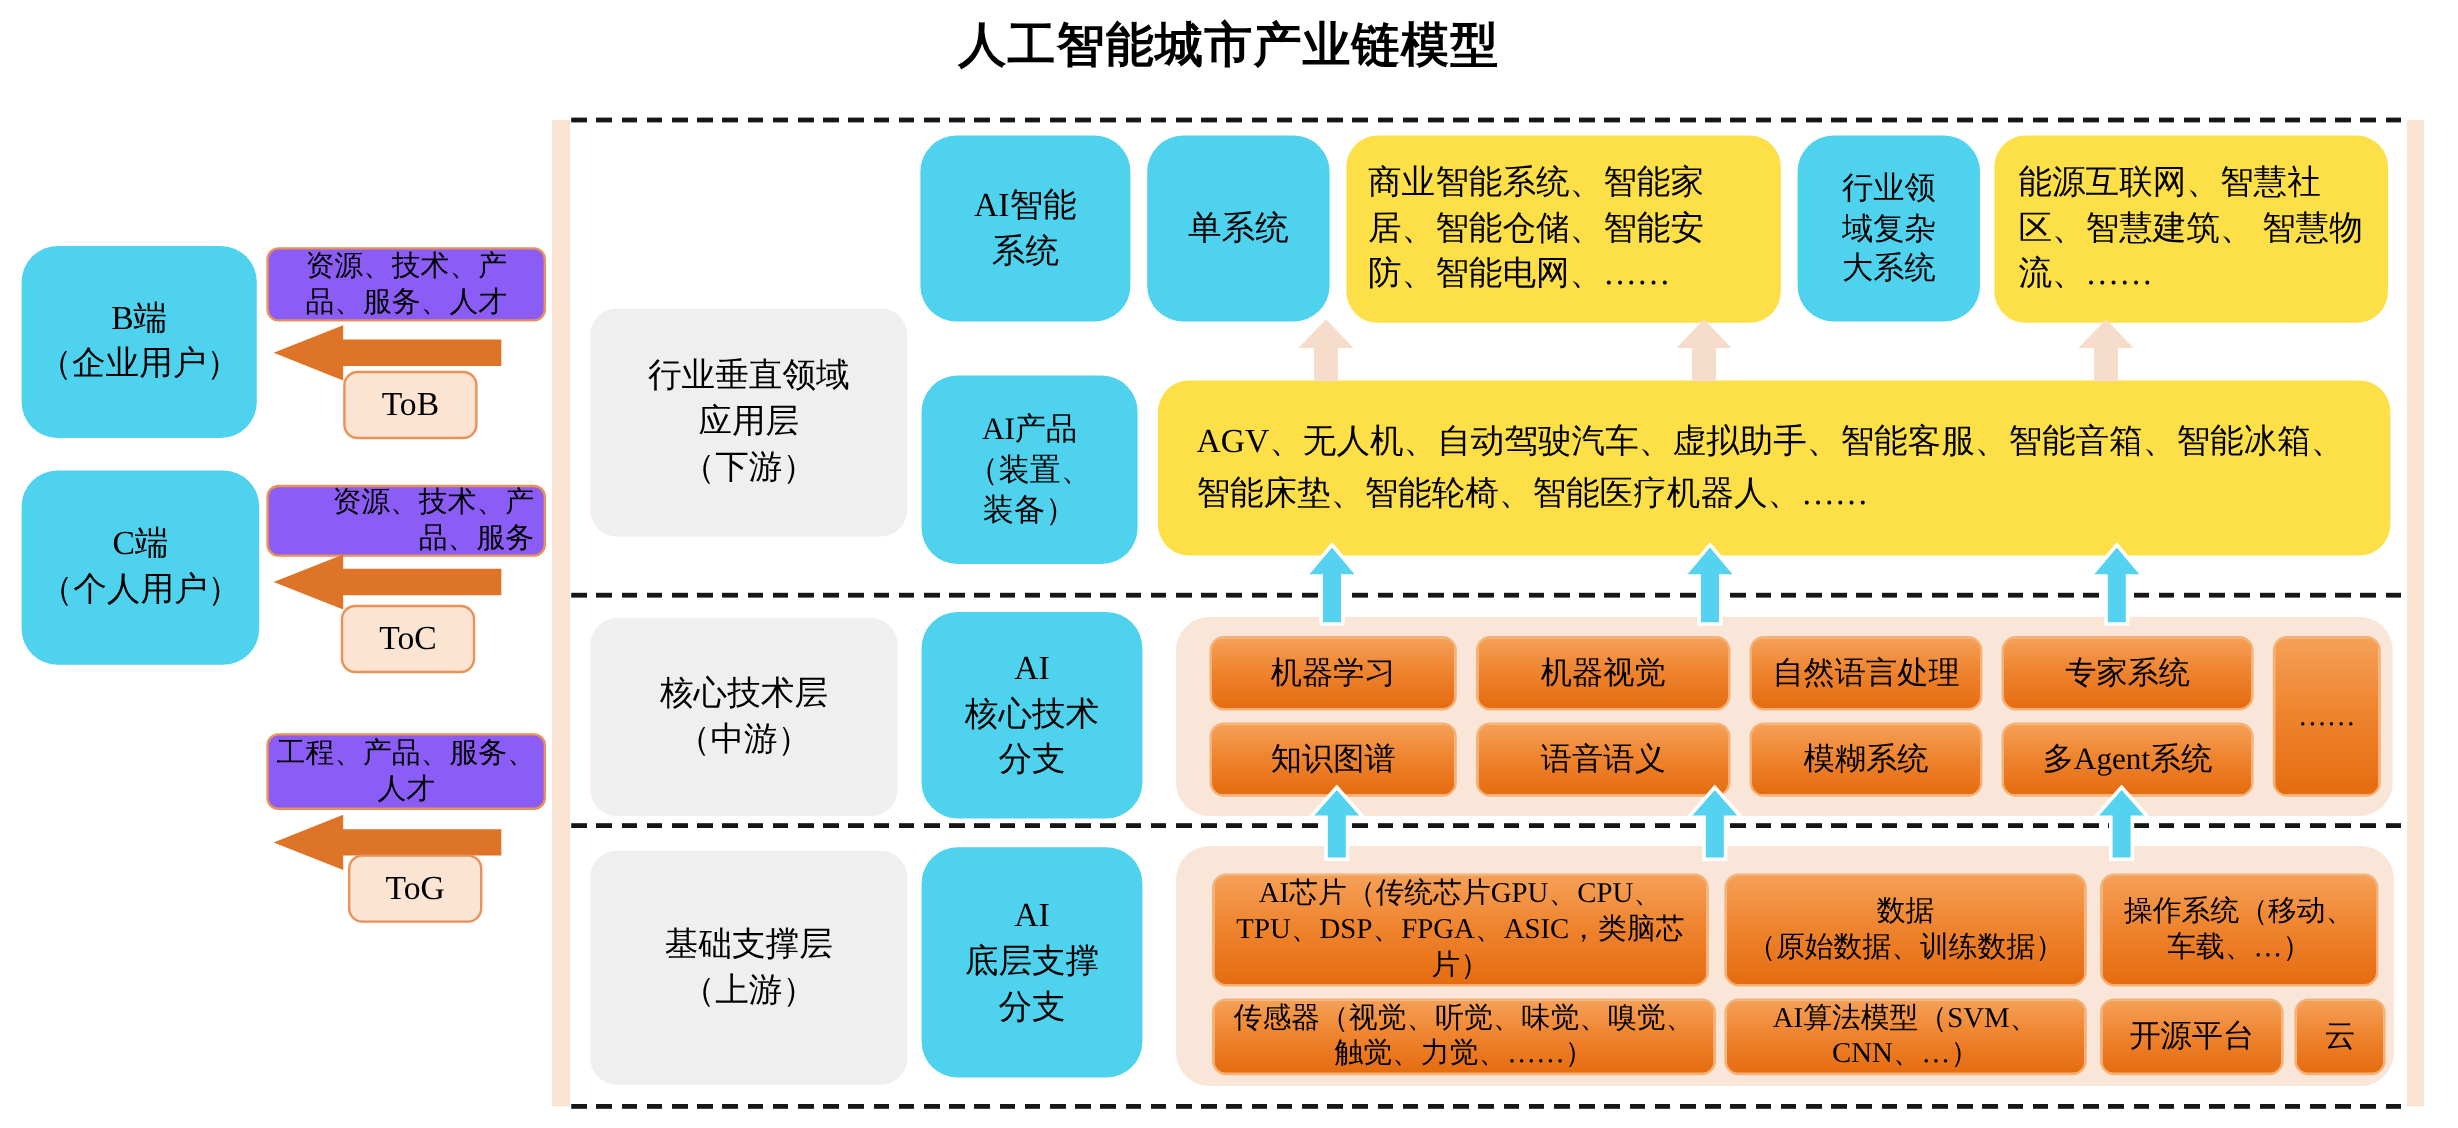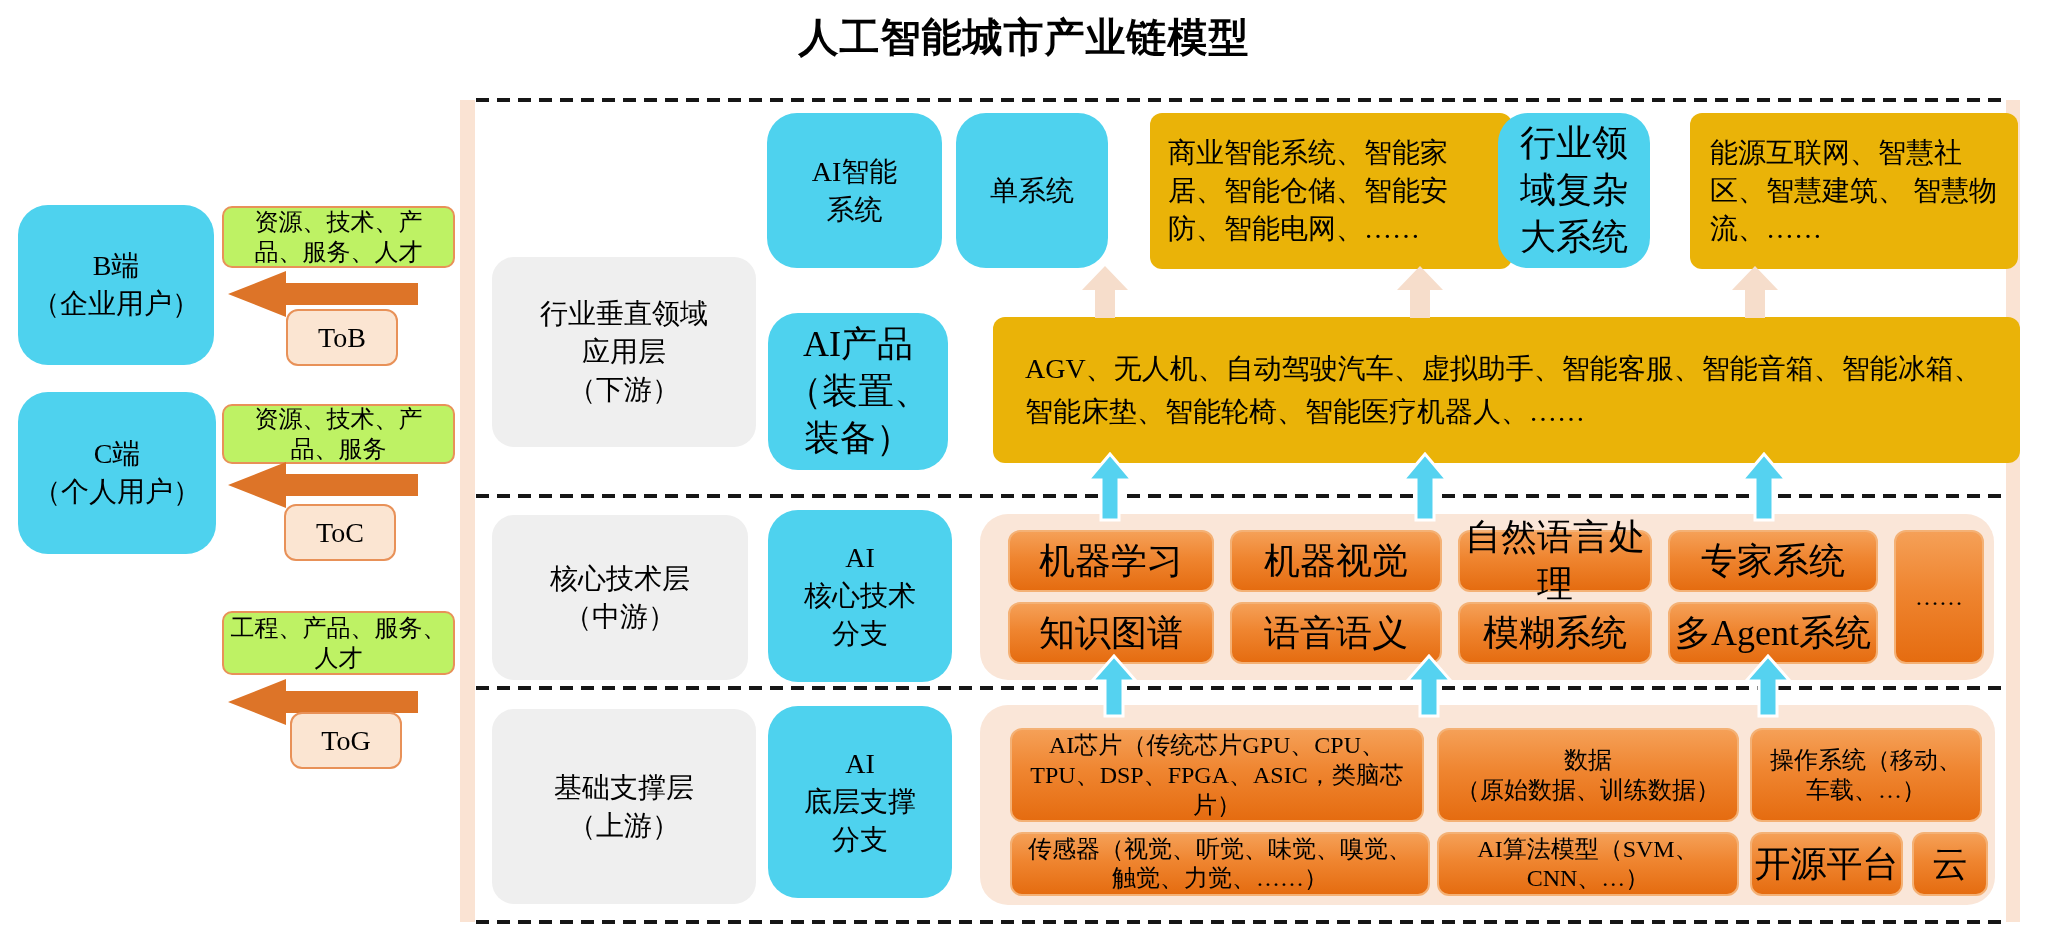--- a/index.html
+++ b/index.html
@@ -6,30 +6,30 @@
   .stage{position:relative;width:2048px;height:940px;background:#ffffff;overflow:hidden;
          font-family:"Liberation Serif","DejaVu Serif",serif;color:#000;}
   .abs{position:absolute;box-sizing:border-box;}
   .txt{white-space:pre-line;}
   .center{display:flex;align-items:center;justify-content:center;text-align:center;}
   .title{left:0;top:10px;width:2048px;text-align:center;
          font-family:"Liberation Sans","DejaVu Sans",sans-serif;
          font-weight:800;font-size:40px;letter-spacing:1px;}
   .cyan-box{background:#4ed2ee;border-radius:30px;}
   .gray-box{background:#efefef;border-radius:22px;}
-  .peach-box{background:#eab308;border-radius:12px;margin-left:28px;}
+  .peach-box{background:#fde047;border-radius:26px;}
   .container-box{background:#fae6d8;border-radius:28px;}
   .orange-box{background:linear-gradient(180deg,#f5a057 0%,#ef8530 45%,#e56c10 100%);
               border:2px solid #f4b175;border-radius:12px;}
-  .white-box{background:#bef264;border:2px solid #e89158;border-radius:10px;}
+  .white-box{background:#8b5cf6;border:2px solid #e89158;border-radius:10px;}
   .to-box{background:#fbe5d2;border:2px solid #e89158;border-radius:12px;}
   .strip{background:#fae3d3;}
   .dash{height:4px;background:repeating-linear-gradient(90deg,#161616 0 13px,transparent 13px 21px);}
   .fs24{font-size:24px;line-height:1.25;}
-  .fs26{font-size:36px;line-height:1.3;}
+  .fs26{font-size:26px;line-height:1.3;}
   .fs28{font-size:28px;line-height:1.35;}
   .left-align{justify-content:flex-start;text-align:left;}
   svg{display:block;}
 </style>
 </head>
 <body>
 
 <div class="stage">
 
   <div class="abs title txt">人工智能城市产业链模型</div>
@@ -39,21 +39,21 @@
   <div class="abs white-box center txt fs24" style="left:222px;top:206px;width:233px;height:62px;padding:2px 8px;">资源、技术、产品、服务、人才</div>
   <div class="abs" style="left:228px;top:271px;">
     <svg width="190" height="46" viewBox="0 0 190 46">
       <polygon points="0,23 58,0 58,12 190,12 190,34 58,34 58,46" fill="#dd7428"></polygon>
     </svg>
   </div>
   <div class="abs to-box center fs28" style="left:286px;top:309px;width:112px;height:57px;">ToB</div>
 
   <div class="abs cyan-box center txt fs28" style="left:18px;top:392px;width:198px;height:162px;">C端
 （个人用户）</div>
-  <div class="abs white-box center txt fs24" style="left:222px;top:404px;width:233px;height:60px;padding:18px 8px;">资源、技术、产品、服务</div>
+  <div class="abs white-box center txt fs24" style="left:222px;top:404px;width:233px;height:60px;padding:18px 8px;text-align:right;">资源、技术、产品、服务</div>
   <div class="abs" style="left:228px;top:462px;">
     <svg width="190" height="46" viewBox="0 0 190 46">
       <polygon points="0,23 58,0 58,12 190,12 190,34 58,34 58,46" fill="#dd7428"></polygon>
     </svg>
   </div>
   <div class="abs to-box center fs28" style="left:284px;top:504px;width:112px;height:57px;">ToC</div>
 
   <div class="abs white-box center txt fs24" style="left:222px;top:611px;width:233px;height:64px;padding:2px 3px;">工程、产品、服务、人才</div>
   <div class="abs" style="left:228px;top:679px;">
     <svg width="190" height="46" viewBox="0 0 190 46">

